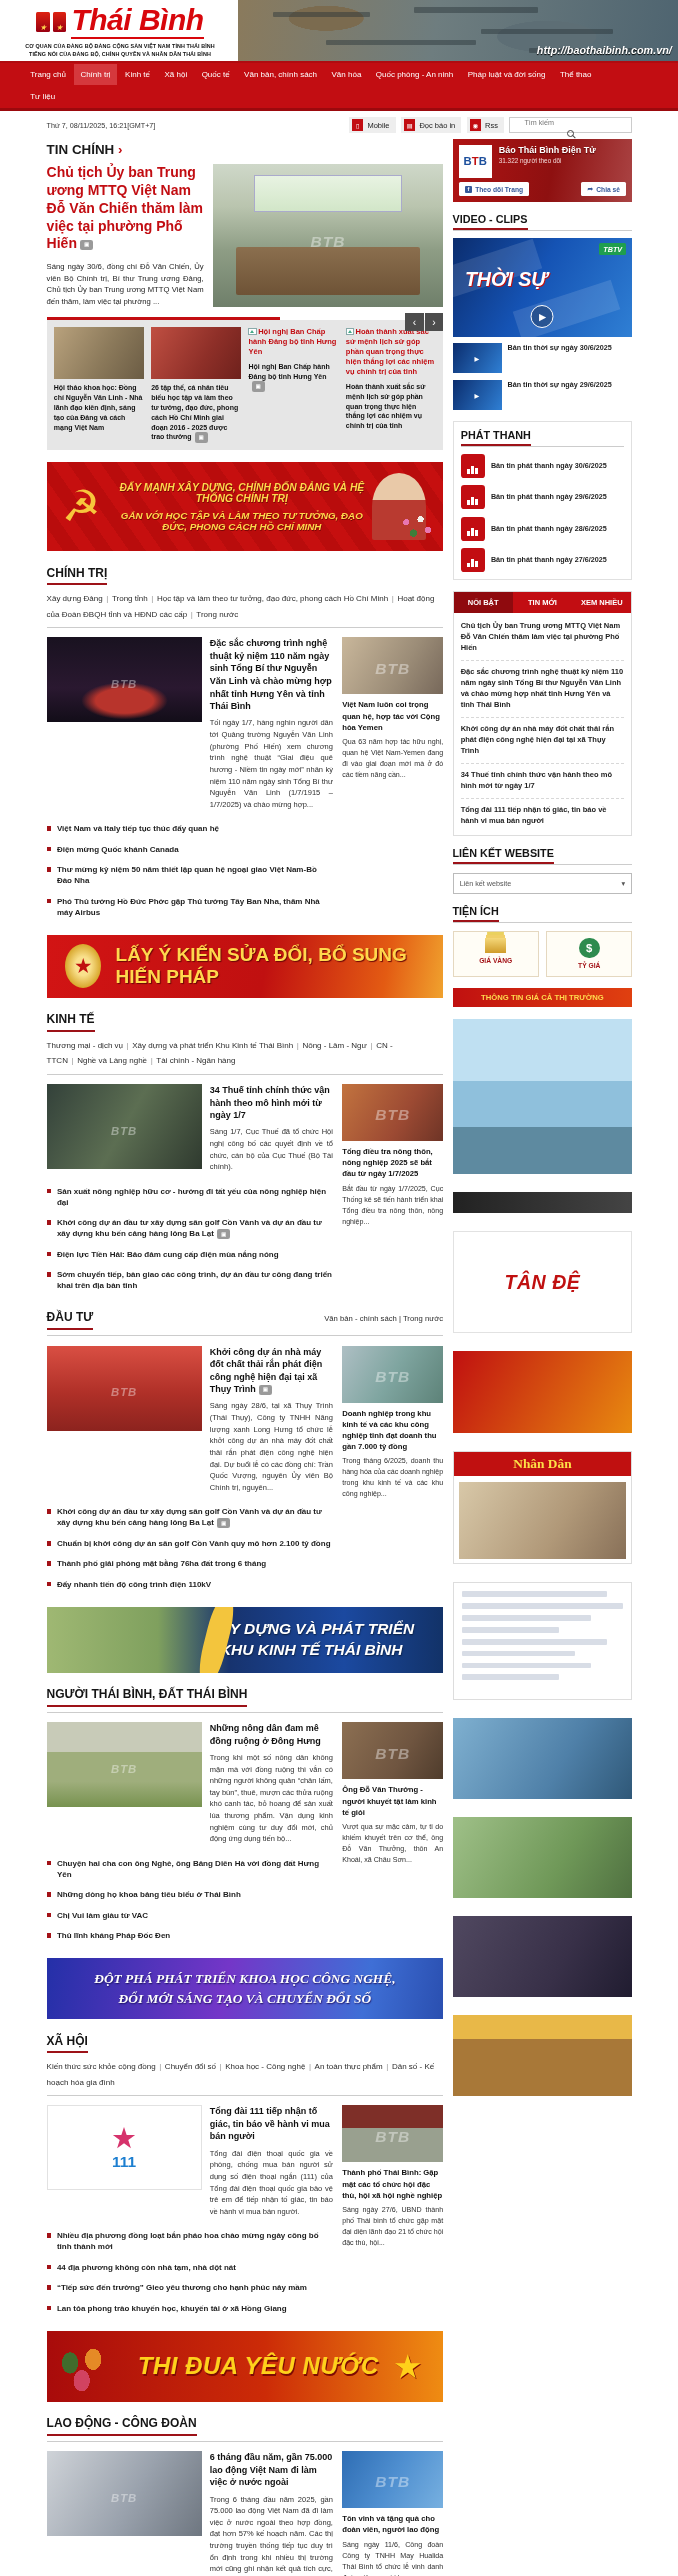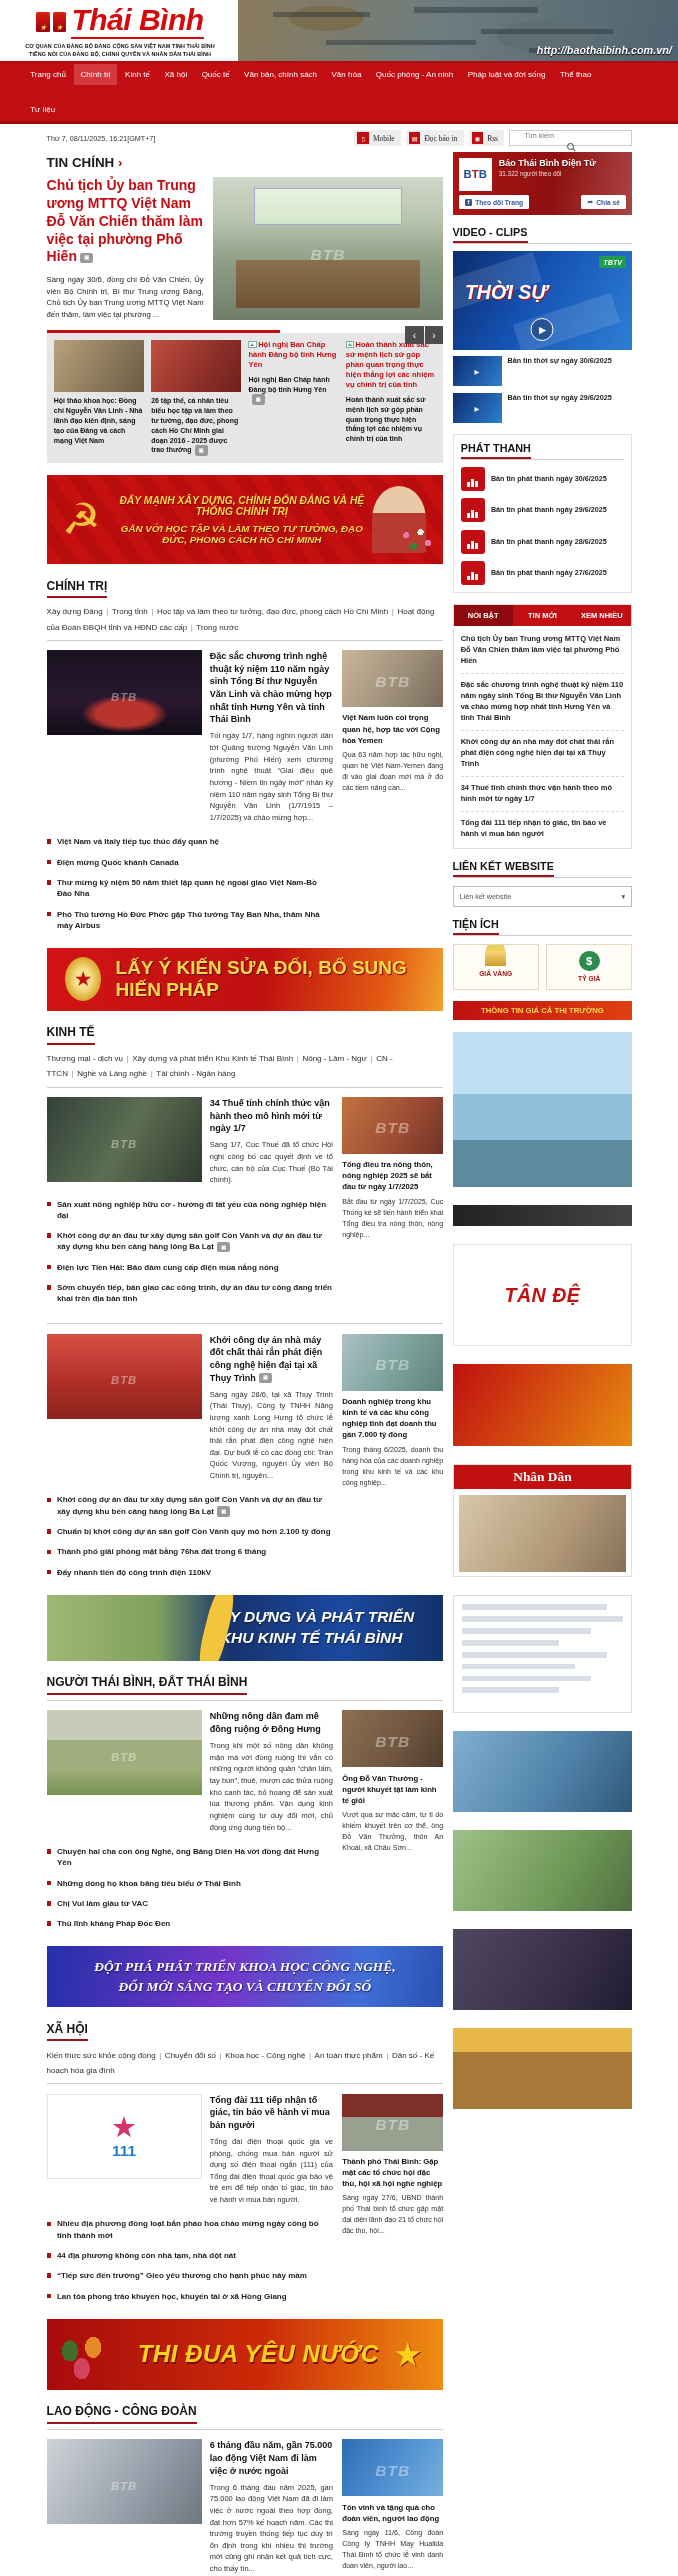--- a/index.html
+++ b/index.html
@@ -22,28 +22,28 @@
       linear-gradient(100deg,#8a7a5c 0%, #6e7d7f 45%, #4e6470 100%); overflow:hidden; }
   .mast-photo .cage { position:absolute; background:rgba(40,50,55,.45); height:5.2px; border-radius:1px; }
   .mast-url { position:absolute; right:7.2px; bottom:5.2px; color:#fff; font-size:10.8px; font-weight:bold; font-style:italic; text-shadow:0 0.5px 1px #000; }
   .mast-red-edge { height:2.1px; background:#b00b10; }
 
   
   .nav { background:#c20d12; padding:0 8px 0 24px; border-bottom:3.1px solid #9b090d; }
   .nav-row { display:flex; align-items:center; height:23px; gap:2.1px; }
   .nav-item { color:#fff; font-size:8px; padding:5.7px 6.2px; white-space:nowrap; }
   .nav-item.active { background:#d5383d; }
-  .nav-row2 { height:21.6px;margin-top:13px; }
+  .nav-row2 { height:21.6px; }
 
   
   .container { width:592px; margin:0 auto; padding:0 3.1px; }
   .topbar { display:flex; justify-content:space-between; align-items:center; padding:6.2px 0 5.2px; }
   .date { font-size:7.2px; color:#333; }
   .top-tools { display:flex; align-items:center; gap:5.2px; }
-  .tool-btn { display:flex; align-items:center; gap:4.1px; background:#eee; padding:2.6px 6.2px 2.6px 3.1px; font-size:7.5px; color:#222;font-family:Liberation Serif, serif; }
+  .tool-btn { display:flex; align-items:center; gap:4.1px; background:#eee; padding:2.6px 6.2px 2.6px 3.1px; font-size:7.5px; color:#222; }
   .tool-ic { width:11.3px; height:11.3px; background:#c20d12; display:flex; align-items:center; justify-content:center; color:#fff; font-size:6.2px; }
   .searchbox { display:flex; align-items:center; border:0.5px solid #ccc; background:#fff; width:123px; height:16.5px;flex-direction:column; }
   .searchbox input { flex:1; border:0; outline:0; padding:0 5.2px; font-size:7.2px; color:#555; font-family:inherit; }
   .mag { width:15.5px; height:15.5px; position:relative; }
   .mag:before { content:""; position:absolute; left:3.6px; top:3.1px; width:5.2px; height:5.2px; border:1px solid #444; border-radius:50%; }
   .mag:after { content:""; position:absolute; left:9.3px; top:9.3px; width:3.6px; height:1px; background:#444; transform:rotate(45deg); }
 
   .main-grid { display:flex; gap:9.3px; align-items:flex-start; }
   .col-left { width:399px; }
   .col-side { width:181px; }
@@ -184,21 +184,21 @@
   .fx-ic { width:20.6px; height:20.6px; border-radius:50%; background:#2e8b4f; color:#fff; font-size:11.3px; font-weight:bold; display:flex; align-items:center; justify-content:center; }
   .tool-lbl { font-size:6.7px; font-weight:bold; color:#a31217; }
   .market { background:linear-gradient(90deg,#c01010,#e04010); color:#ffd84d; font-weight:bold; font-size:7.7px; text-align:center; padding:5.2px 2.1px; }
   .ad { position:relative; margin-bottom:18px; }
   .ad-city { height:155px; background:linear-gradient(180deg,#bfe0f2 0 40%,#8fc0dc 40% 70%,#5e8aa0 70%); }
   .ad-strip { height:21.6px; background:linear-gradient(90deg,#222,#444); }
   .ad-tande { height:102px; background:#fff; border:0.5px solid #e2e2e2; display:flex; align-items:center; justify-content:center; }
   .tande-txt { color:#c01010; font-size:19.6px; font-weight:bold; font-style:italic; letter-spacing:0.5px; }
   .ad-red { height:82px; background:linear-gradient(120deg,#c01010,#e88a10); }
   .ad-mag { height:113px; background:#fff; border:0.5px solid #ddd; }
-  .mag-head { background:#c01010; color:#ffffff; font-family:"Liberation Serif", serif; font-weight:bold; font-size:13.4px; text-align:center; padding:4.1px 0; }
+  .mag-head { background:#c01010; color:#fde047; font-family:"Liberation Serif", serif; font-weight:bold; font-size:13.4px; text-align:center; padding:4.1px 0; }
   .mag-body { height:77px; background:linear-gradient(120deg,#d8c8a8,#b09878 60%,#887058); margin:5.2px; }
   .ad-textbox { height:118px; background:#fff; border:0.5px solid #ddd; padding:8.2px; }
   .skel { height:5.7px; background:#d8dde6; margin-bottom:6.2px; border-radius:1px; }
   .skel.w80{width:80%} .skel.w60{width:60%} .skel.w90{width:90%} .skel.w70{width:70%}
   .ad-photo { height:81px; }
   .ap1{background:linear-gradient(120deg,#7fb0d0,#4f80a8 60%,#2f5878)}
   .ap2{background:linear-gradient(120deg,#9fc088,#6f9858 60%,#4f7040)}
   .ap3{background:linear-gradient(120deg,#504860,#383048 60%,#201c30)}
   .ap4{background:linear-gradient(180deg,#e8b848 0 30%,#a87838 30% 100%)}
 </style>
@@ -393,20 +393,24 @@
             <div class="aside-art">
               <div class="athumb g-market">
                 <span class="wm">BTB</span>
               </div>
               <div class="aside-title lnk">Tổng điều tra nông thôn, nông nghiệp 2025 sẽ bắt đầu từ ngày 1/7/2025</div>
               <div class="aside-sum">Bắt đầu từ ngày 1/7/2025, Cục Thống kê sẽ tiến hành triển khai Tổng điều tra nông thôn, nông nghiệp...</div>
             </div>
           </div>
         </div>
       <div id="sec-2" class="sec">
+          <div class="sec-headrow">
+            <span class="sec-title lnk">ĐẦU TƯ</span>
+            <span class="sec-sublinks-right"><span class="lnk"> Văn bản - chính sách </span><span class="sep">|</span><span class="lnk"> Trong nước </span></span>
+          </div>
           <hr class="sec-divider">
           <div class="sec-body">
             <div class="sec-leftpart">
               <div class="sec-mainrow">
                 <div class="sthumb g-stage">
                   <span class="wm">BTB</span>
                 </div>
                 <div class="smain">
                   <div class="smain-title lnk">Khởi công dự án nhà máy đốt chất thải rắn phát điện công nghệ hiện đại tại xã Thụy Trình<span class="vicon"></span></div>
                   <div class="smain-sum">Sáng ngày 28/6, tại xã Thụy Trình (Thái Thụy), Công ty TNHH Năng lượng xanh Long Hưng tổ chức lễ khởi công dự án nhà máy đốt chất thải rắn phát điện công nghệ hiện đại. Dự buổi lễ có các đồng chí: Trần Quốc Vượng, nguyên Ủy viên Bộ Chính trị, nguyên...</div>

